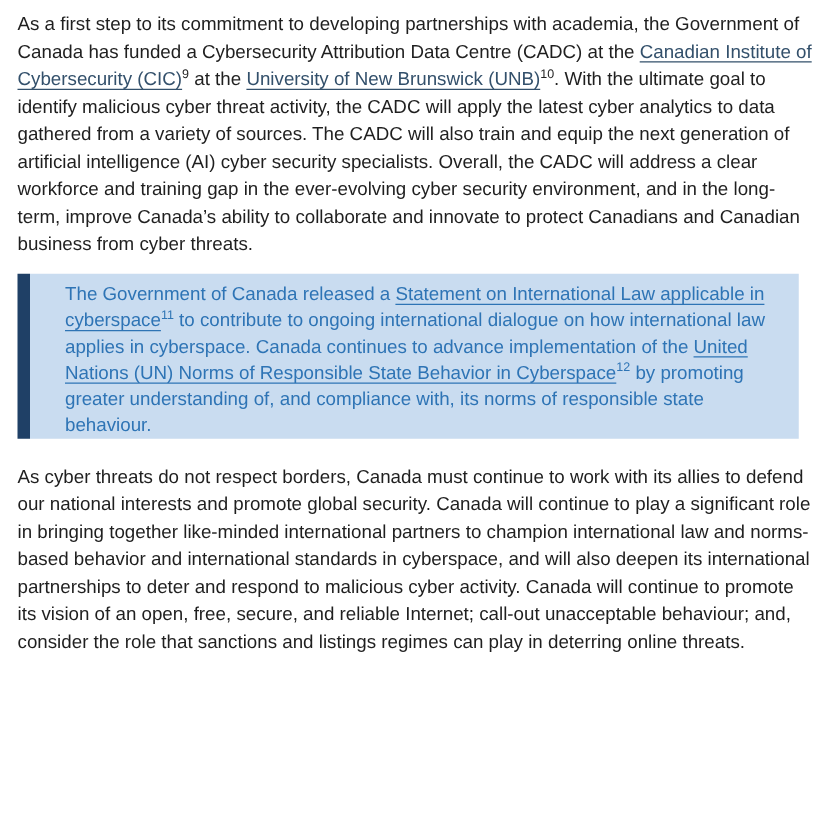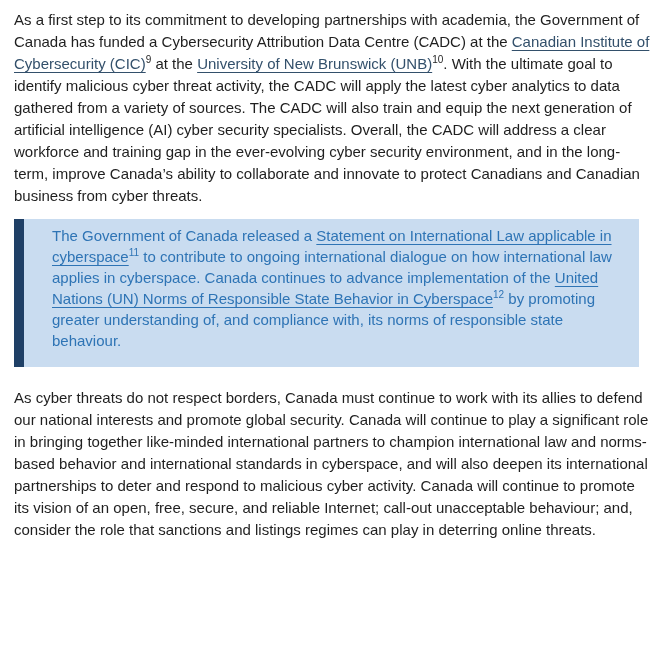--- a/index.html
+++ b/index.html
@@ -64,21 +64,21 @@
     margin: 0 14px 20px 0;
     background: var(--callout-none);
   }
   .callout-bar {
     flex: 0 0 10px;
     background: var(--callout_bar);
   }
   .callout-body {
     flex: 1 1 auto;
     background: var(--callout_bg);
-    padding: 6px 18px 16px 28px;
+    padding: 6px 18px 0 28px;
   }
   .callout-text {
     font-size: 15px;
     line-height: 21px;
     color: var(--callout_text);
   }
   .callout-text a { color: var(--callout_text); }
 </style>
 </head>
 <body>

